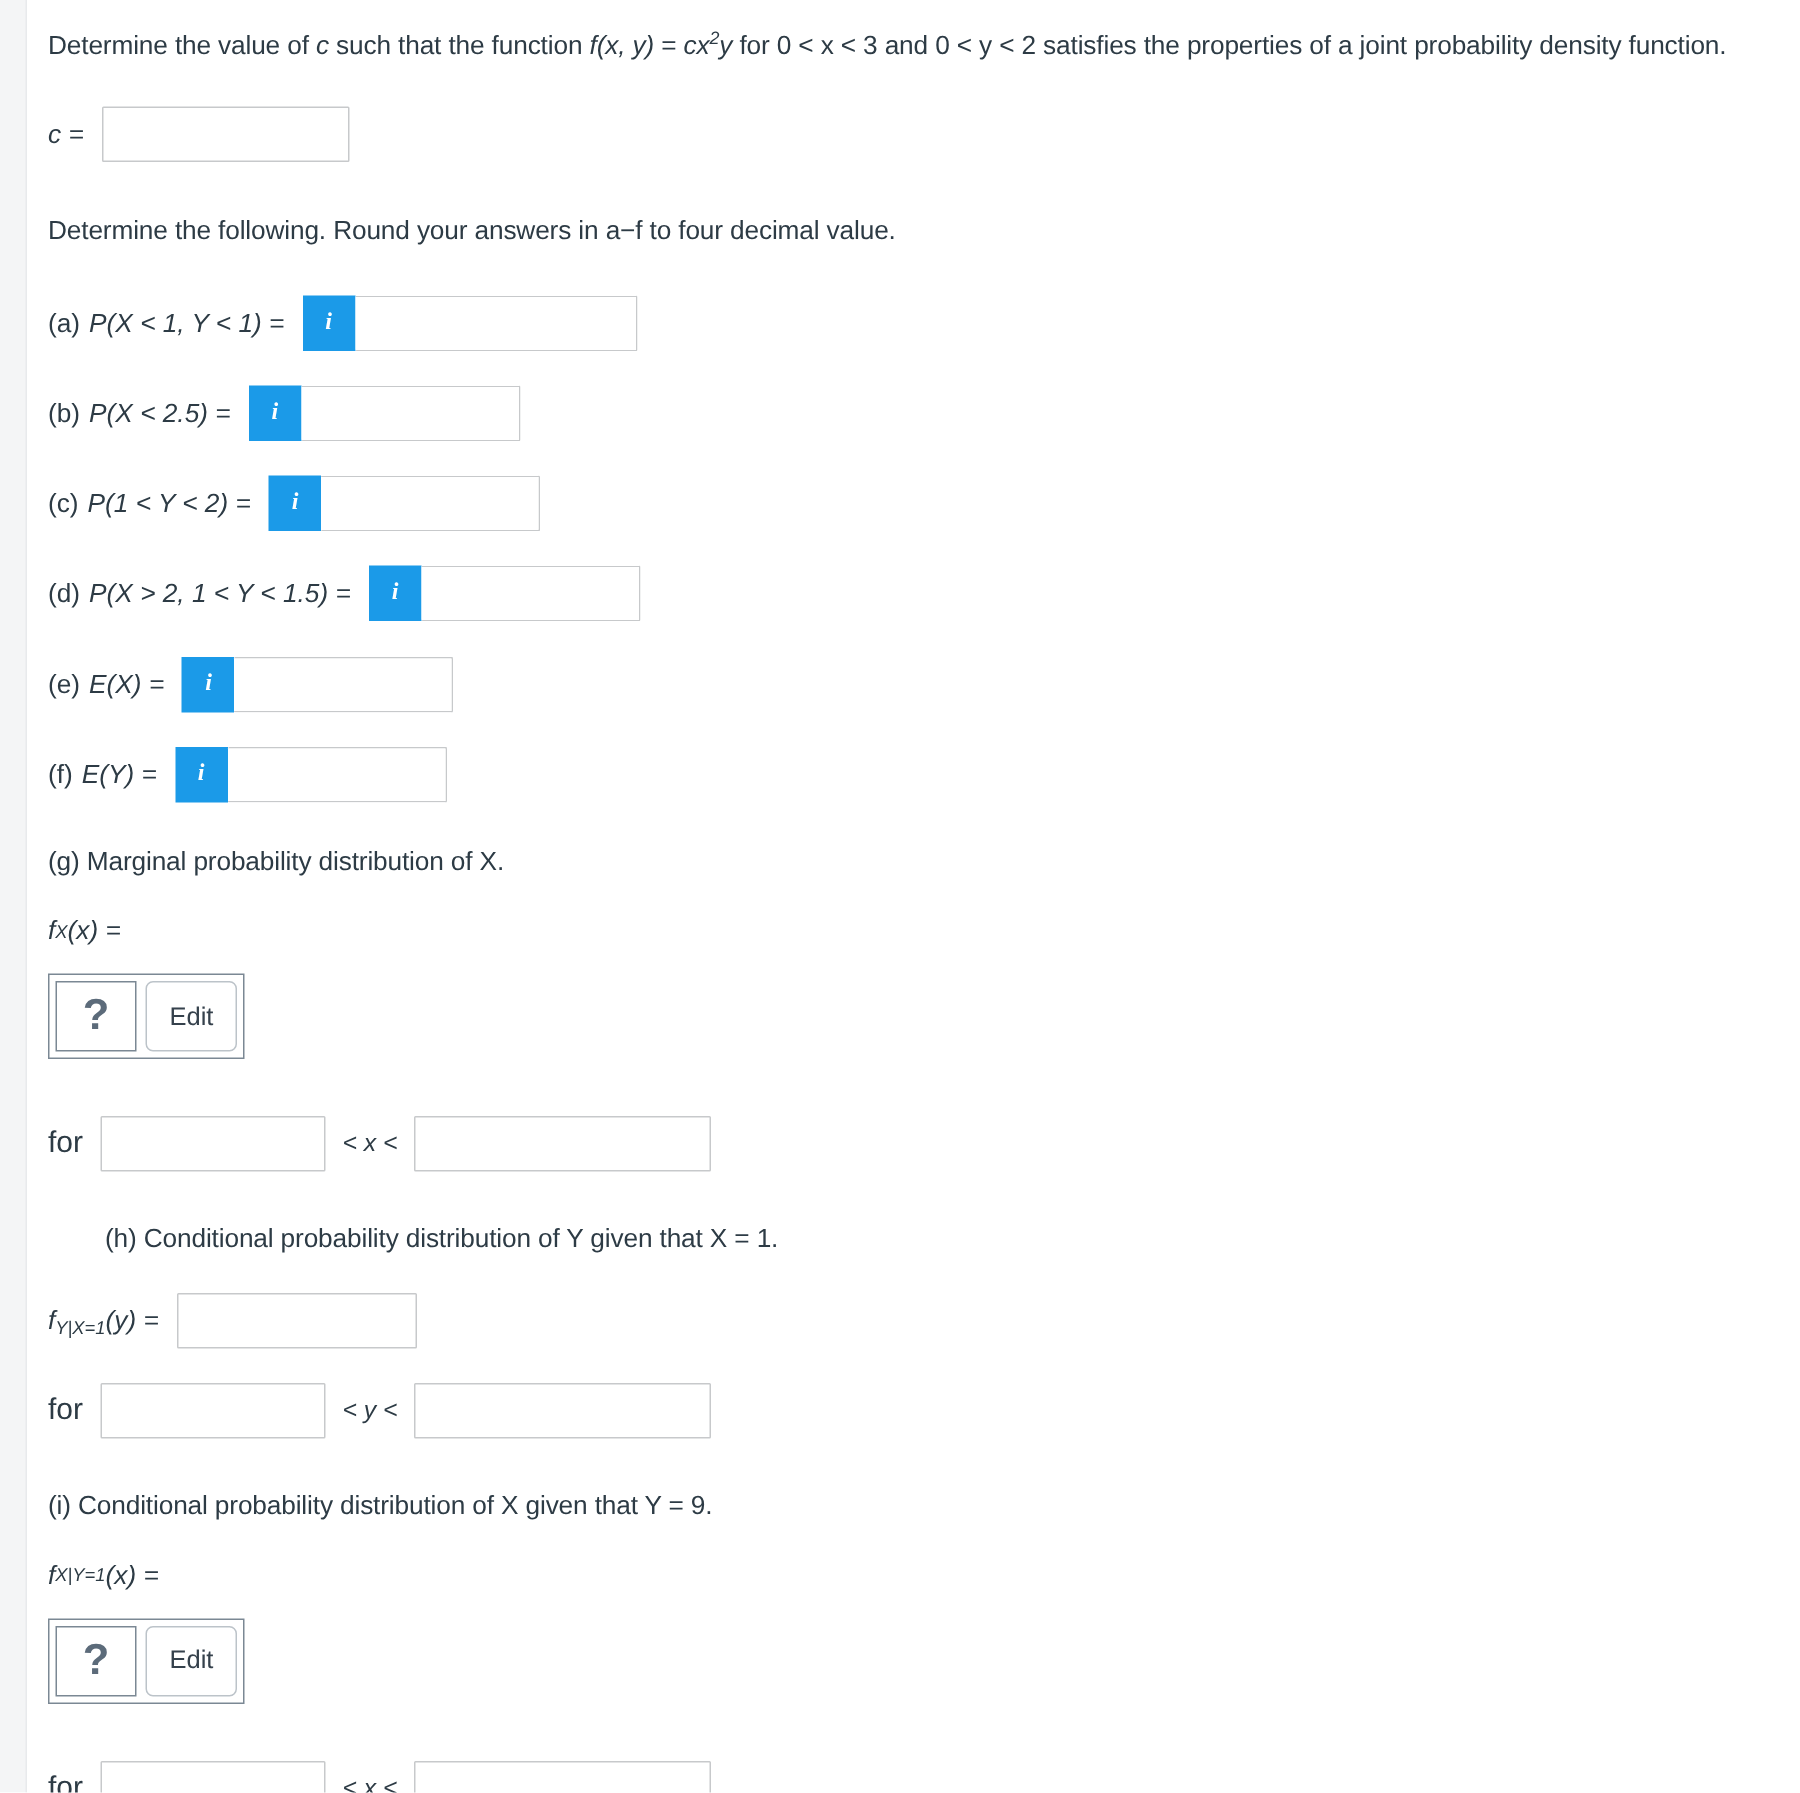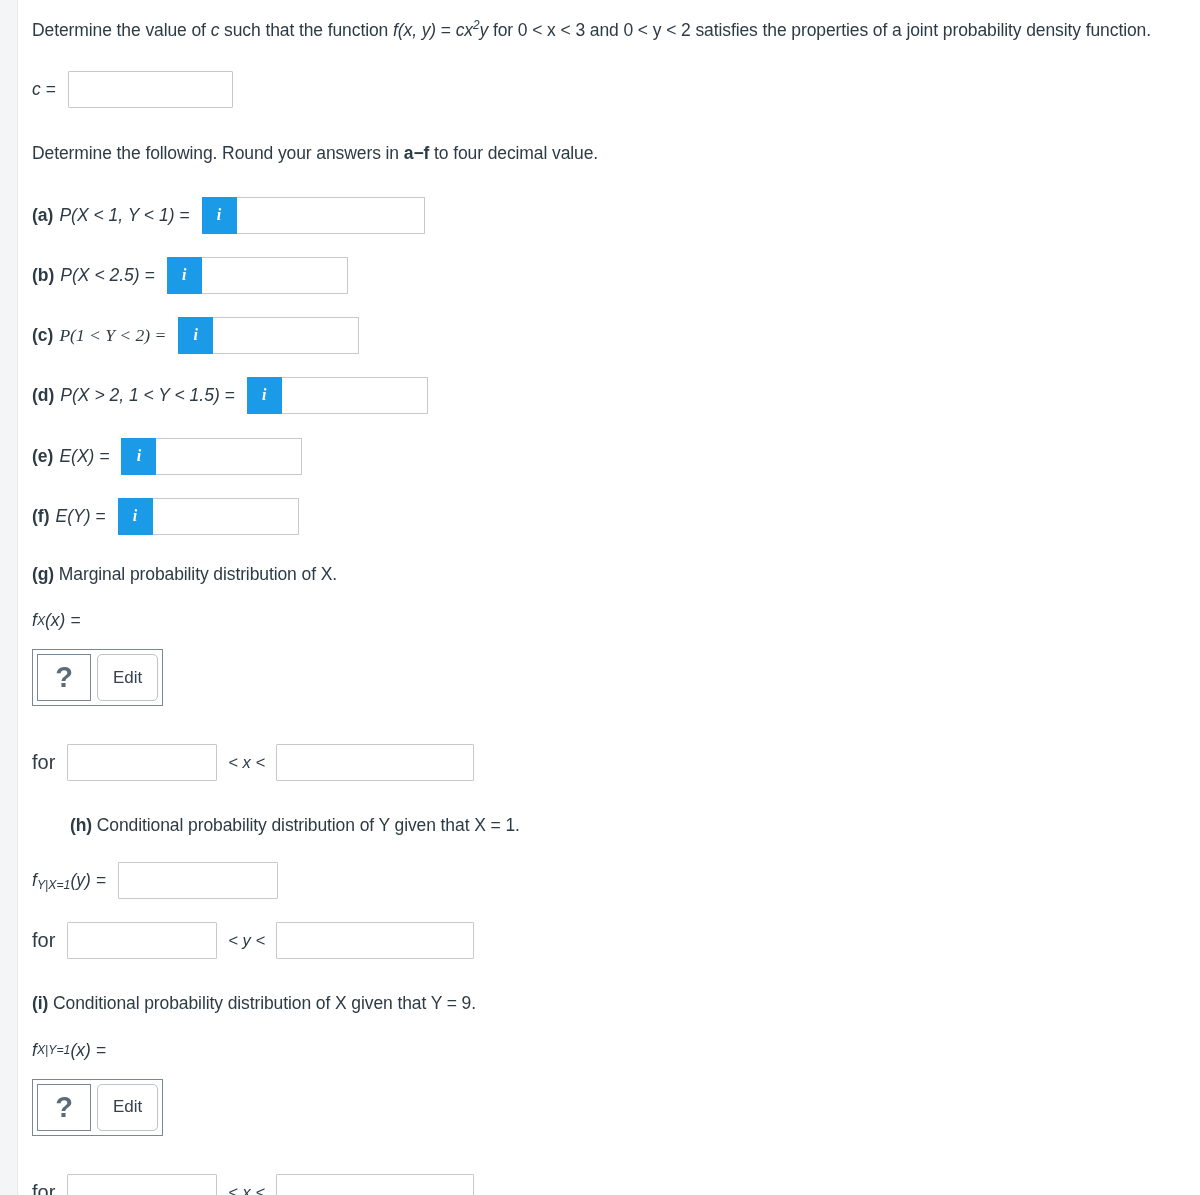--- a/index.html
+++ b/index.html
@@ -35,21 +35,21 @@
   }
 
   .para {
     font-size: 17.5px;
     line-height: 1.62;
     letter-spacing: -0.1px;
     max-width: 1130px;
     margin: 0;
   }
   .var { font-style: italic; }
-  .bold { font-weight: bold; }
+  .bold { font-weight: normal; }
   sup.pw { font-size: 0.68em; vertical-align: super; line-height: 0; font-style: italic;}
 
   .row {
     display: flex;
     align-items: center;
     font-size: 17.5px;
   }
 
   
   .tinput {
@@ -172,21 +172,21 @@
     <span class="bold" style="margin-right:6px;">(b)</span>
     <span class="var" style="margin-right:12px;">P(X &lt; 2.5) =</span>
     <span class="ibox">
       <button class="ibtn">i</button>
       <input class="tinput" style="width: 146px;" type="text" value="">
     </span>
   </div>
 
   <div class="row" id="row-c">
     <span class="bold" style="margin-right:6px;">(c)</span>
-    <span class="var" style="margin-right:12px;font-family:Liberation Serif, serif;">P(1 &lt; Y &lt; 2) =</span>
+    <span class="var" style="margin-right:12px;">P(1 &lt; Y &lt; 2) =</span>
     <span class="ibox">
       <button class="ibtn">i</button>
       <input class="tinput" style="width: 146px;" type="text" value="">
     </span>
   </div>
 
   <div class="row" id="row-d">
     <span class="bold" style="margin-right:6px;">(d)</span>
     <span class="var" style="margin-right:12px;">P(X &gt; 2, 1 &lt; Y &lt; 1.5) =</span>
     <span class="ibox">

